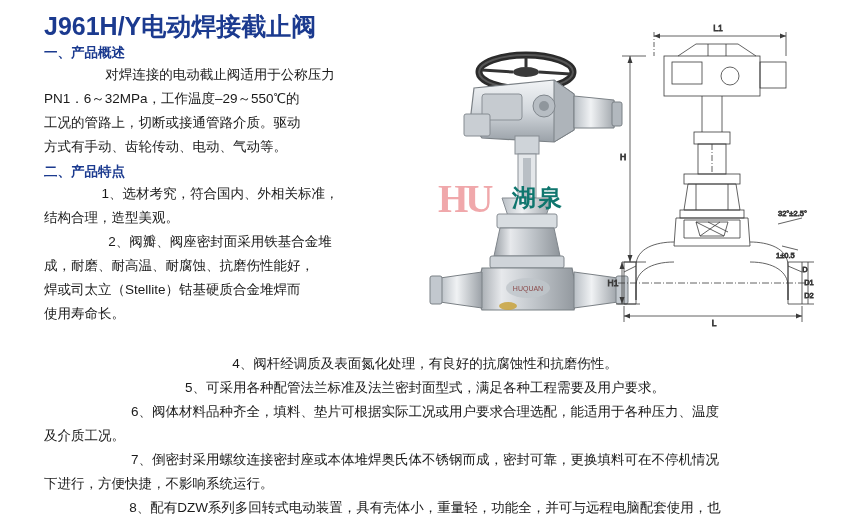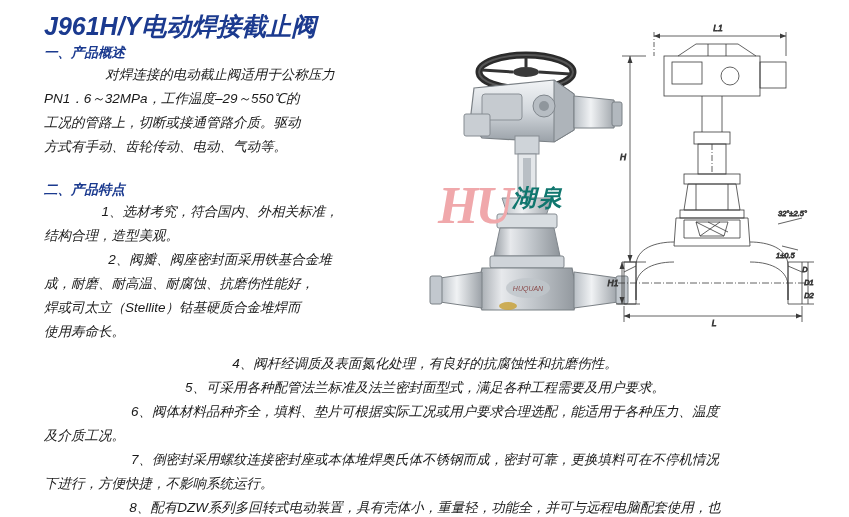--- a/index.html
+++ b/index.html
@@ -12,21 +12,20 @@
     height: 517px;
     font-family: "Liberation Sans", sans-serif;
     overflow: hidden;
     position: relative;
   }
   .page {
     position: relative;
     width: 849px;
     height: 442px;
     background: #ffffff;
-    font-style: italic;
   }
   .title {
     position: absolute;
     left: 44px;
     top: 10px;
     font-size: 25px;
     font-weight: bold;
     color: #1b3a8f;
     letter-spacing: 0px;
     white-space: nowrap;
@@ -86,21 +85,21 @@
     font-size: 24px;
     font-weight: bold;
     color: #0f766e;
     letter-spacing: 2px;
     font-family: "DejaVu Sans", sans-serif;
   }
   .wm-hu {
     position: absolute;
     left: 0px;
     top: 0px;
-    font-size: 52px;
+    font-size: 39px;
     font-weight: bold;
     color: #f0a8ab;
     font-family: "Liberation Serif", serif;
     letter-spacing: -3px;
   }
 </style>
 </head>
 <body>
 
 <div class="page">
@@ -108,21 +107,21 @@
   <div class="title">J961H/Y电动焊接截止阀</div>
 
   <div class="col-left">
 
     <p class="section-head">一、产品概述</p>
     <p class="body-text indent">对焊连接的电动截止阀适用于公称压力</p>
     <p class="body-text">PN1．6～32MPa，工作温度–29～550℃的</p>
     <p class="body-text">工况的管路上，切断或接通管路介质。驱动</p>
     <p class="body-text">方式有手动、齿轮传动、电动、气动等。</p>
 
-    <p class="section-head" style="margin-top:23px;">二、产品特点</p>
+    <p class="section-head" style="margin-top:5px;">二、产品特点</p>
     <p class="body-text indent">1、选材考究，符合国内、外相关标准，</p>
     <p class="body-text">结构合理，造型美观。</p>
     <p class="body-text indent">2、阀瓣、阀座密封面采用铁基合金堆</p>
     <p class="body-text">成，耐磨、耐高温、耐腐蚀、抗磨伤性能好，</p>
     <p class="body-text">焊或司太立（Stellite）钴基硬质合金堆焊而</p>
     <p class="body-text">使用寿命长。</p>
   </div>
 
   <div class="wide-block">
     <p class="body-text indent">4、阀杆经调质及表面氮化处理，有良好的抗腐蚀性和抗磨伤性。</p>

